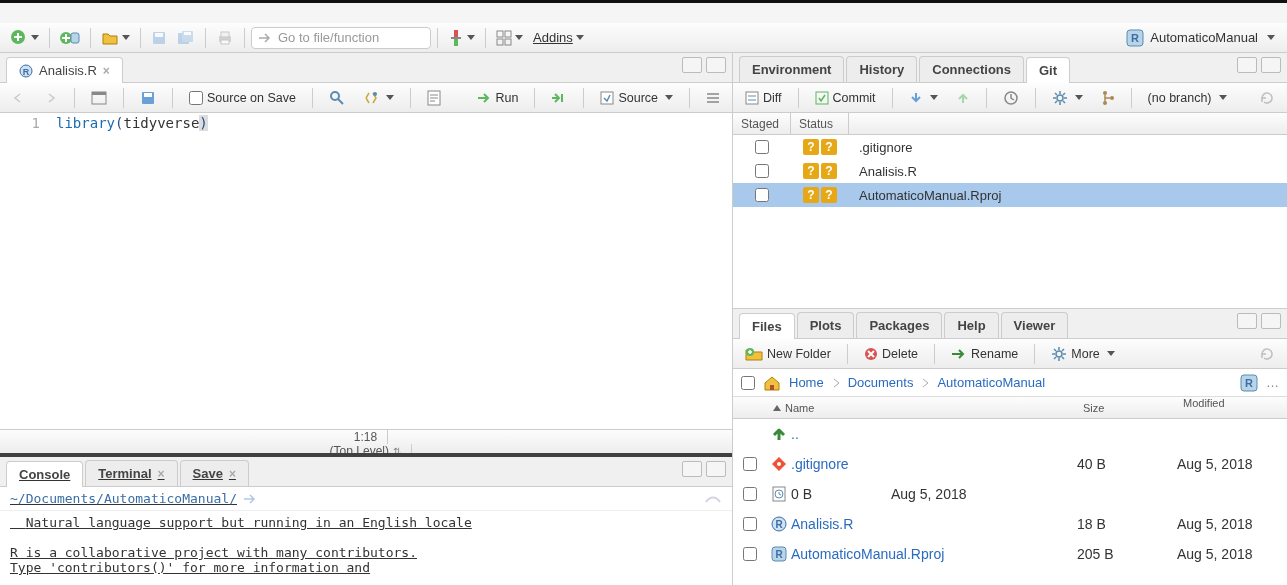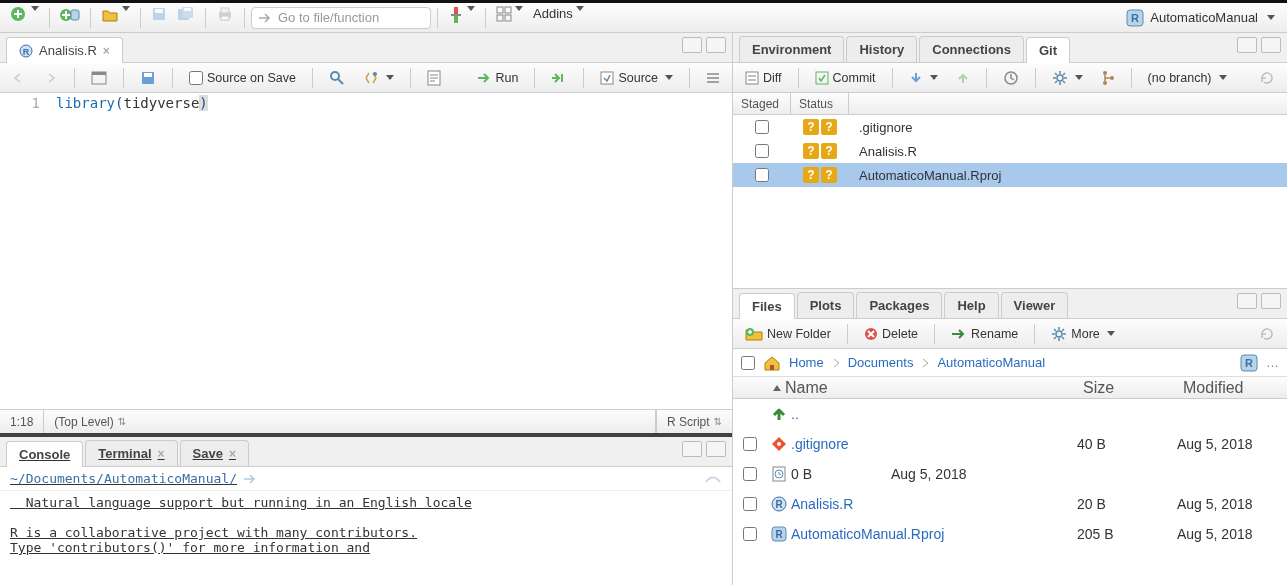--- a/index.html
+++ b/index.html
@@ -1,23 +1,23 @@
 <!DOCTYPE html>
 <html><head>
 <meta charset="utf-8">
 <style>
   * { box-sizing: border-box; margin: 0; padding: 0; }
   body { font-family: "Lucida Grande", "Segoe UI", sans-serif; font-size: 13px; color: #333; background: #f5f5f5; width: 1287px; height: 585px; overflow: hidden; }
   
   .top-border { height: 3px; background: #111; }
   
   
-  .main-toolbar { height: 30px; background: linear-gradient(#fdfdfd,#ededed); border-bottom: 1px solid #ccc; display: flex; align-items: center; padding: 0 6px; gap: 2px; }
+  .main-toolbar { height: 30px; background: linear-gradient(#fdfdfd,#ededed); border-bottom: 1px solid #ccc; display: flex; align-items: center; padding: 0 6px; gap: 2px; margin-top: 20px; }
   .tb-sep { width: 1px; height: 20px; background: #ccc; margin: 0 4px; }
-  .tb-btn { height: 24px; display: inline-flex; align-items: flex-start; padding: 0 4px; border-radius: 3px; cursor: pointer; }
+  .tb-btn { height: 24px; display: inline-flex; align-items: center; padding: 0 4px; border-radius: 3px; cursor: pointer; text-decoration: underline; }
   .dropdown-caret { width: 0; height: 0; border-left: 4px solid transparent; border-right: 4px solid transparent; border-top: 5px solid #555; margin-left: 3px; }
   .goto-box { flex: 0 0 180px; height: 22px; border: 1px solid #ccc; border-radius: 4px; background: #fff; display: flex; align-items: center; padding: 0 6px; color: #999; gap: 6px; }
   .spacer { flex: 1; }
   .proj-btn { display: flex; align-items: center; gap: 6px; padding: 2px 6px; border-radius: 3px; }
   
   
   .layout { display: flex; height: calc(585px - 33px); }
   .left-col { width: 733px; display: flex; flex-direction: column; border-right: 1px solid #ccc; }
   .right-col { flex: 1; display: flex; flex-direction: column; }
   
@@ -33,21 +33,21 @@
   .pane-toolbar { height: 30px; background: linear-gradient(#fdfdfd,#ededed); border-bottom: 1px solid #ccc; display: flex; align-items: center; padding: 0 6px; gap: 6px; }
   .tbtn { display: inline-flex; align-items: center; gap: 4px; padding: 2px 6px; border-radius: 3px; cursor: pointer; font-size: 12.5px; }
   
   
   .editor-pane { flex: 0 0 400px; }
   .editor-body { flex: 1; display: flex; background: #fff; font-family: "DejaVu Sans Mono", Menlo, monospace; font-size: 14px; }
   .gutter { width: 50px; text-align: right; padding: 2px 10px 0 0; color: #aaa; background: #fff; border-right: 0; }
   .code { flex: 1; padding: 2px 6px 0 6px; white-space: pre; }
   .tok-fn { color: #1a6db3; }
   .tok-par { color: #264b8c; }
-  .editor-status { height: 24px; background: linear-gradient(#fdfdfd,#ededed); border-top: 1px solid #ccc; display: flex; align-items: center; font-size: 12px; color: #555; }
+  .editor-status { height: 24px; background: linear-gradient(#fdfdfd,#ededed); border-top: 1px solid #ccc; display: flex; align-items: center; font-size: 12px; color: #555; flex-direction: column; }
   .status-cell { padding: 0 10px; border-right: 1px solid #ccc; height: 100%; display: flex; align-items: center; gap: 4px; }
   .status-cell.right { margin-left: auto; border-left: 1px solid #ccc; border-right: none; }
   
   
   .console-pane { flex: 1; border-top: 4px solid #404040; text-decoration: underline; }
   .console-path { height: 24px; display: flex; align-items: center; padding: 0 10px; color: #3a6ea5; font-family: "DejaVu Sans Mono", monospace; font-size: 13px; gap: 6px; border-bottom: 1px solid #eee; background: #fff; position: relative; }
   .console-body { flex: 1; background: #fff; font-family: "DejaVu Sans Mono", monospace; font-size: 13px; color: #333; padding: 4px 10px; white-space: pre-wrap; overflow: hidden; }
   
   
   .env-pane { flex: 0 0 256px; border-bottom: 1px solid #ccc; }
@@ -60,25 +60,25 @@
   .git-cell-status { width: 58px; display: flex; gap: 2px; justify-content: center; }
   .git-cell-path { flex: 1; padding-left: 10px; }
   .qmark { width: 16px; height: 16px; background: #e6a817; border-radius: 2px; color: #fff; font-weight: bold; font-size: 12px; display: flex; align-items: center; justify-content: center; }
   input[type=checkbox] { width: 14px; height: 14px; }
   
   
   .files-pane { flex: 1; }
   .breadcrumb { height: 28px; background: #fff; border-bottom: 1px solid #ddd; display: flex; align-items: center; padding: 0 8px; gap: 8px; font-size: 13px; }
   .breadcrumb a { color: #2a6bbf; text-decoration: none; cursor: pointer; }
   .crumb-sep { color: #aaa; }
-  .files-header-row { height: 22px; background: linear-gradient(#fdfdfd,#ededed); border-bottom: 1px solid #ccc; display: flex; font-size: 16px; color: #555; }
+  .files-header-row { height: 22px; background: linear-gradient(#fdfdfd,#ededed); border-bottom: 1px solid #ccc; display: flex; font-size: 11px; color: #555; }
   .fh-check { width: 34px; }
   .fh-name { flex: 1; padding-left: 6px; display: flex; align-items: center; gap: 4px; }
   .fh-size { width: 100px; padding-left: 6px; display: flex; align-items: center; }
-  .fh-mod { width: 110px; padding-left: 6px; display: flex; align-items: center; }
+  .fh-mod { width: 110px; padding-left: 6px; display: flex; align-items: flex-start; }
   .files-list { flex: 1; background: #fff; }
   .file-row { height: 30px; display: flex; align-items: center; font-size: 14px; }
   .fc-check { width: 34px; display: flex; justify-content: center; }
   .fc-icon { width: 24px; display: flex; justify-content: center; }
   .fc-name { flex: 1; color: #2a6bbf; cursor: pointer; }
   .fc-size { width: 100px; color: #333; }
   .fc-mod { width: 110px; color: #333; }
   
   .chk { width:14px; height:14px; }
   .arrow-up { width:0;height:0;border-left:4px solid transparent;border-right:4px solid transparent;border-bottom:6px solid #666; }
@@ -599,21 +599,21 @@
             <div class="fc-check">
               <input type="checkbox" class="chk" style="">
             </div>
             <div class="fc-icon">
               <svg width="16" height="16">
                 <circle cx="8" cy="8" r="7" fill="#cfe2f3" stroke="#3a6ea5"></circle>
                 <text x="8" y="12" font-size="10" text-anchor="middle" fill="#3a6ea5" font-weight="bold">R</text>
               </svg>
             </div>
             <div class="fc-name">Analisis.R</div>
-            <div class="fc-size">20 B</div>
+            <div class="fc-size">18 B</div>
             <div class="fc-mod">Aug 5, 2018</div>
           </div>
           <div class="file-row">
             <div class="fc-check">
               <input type="checkbox" class="chk" style="">
             </div>
             <div class="fc-icon">
               <svg width="16" height="16">
                 <rect x="1" y="1" width="14" height="14" rx="3" fill="#b8d4e8" stroke="#5a8bb0"></rect>
                 <text x="8" y="12" font-size="10" text-anchor="middle" fill="#3a6ea5" font-weight="bold">R</text>

